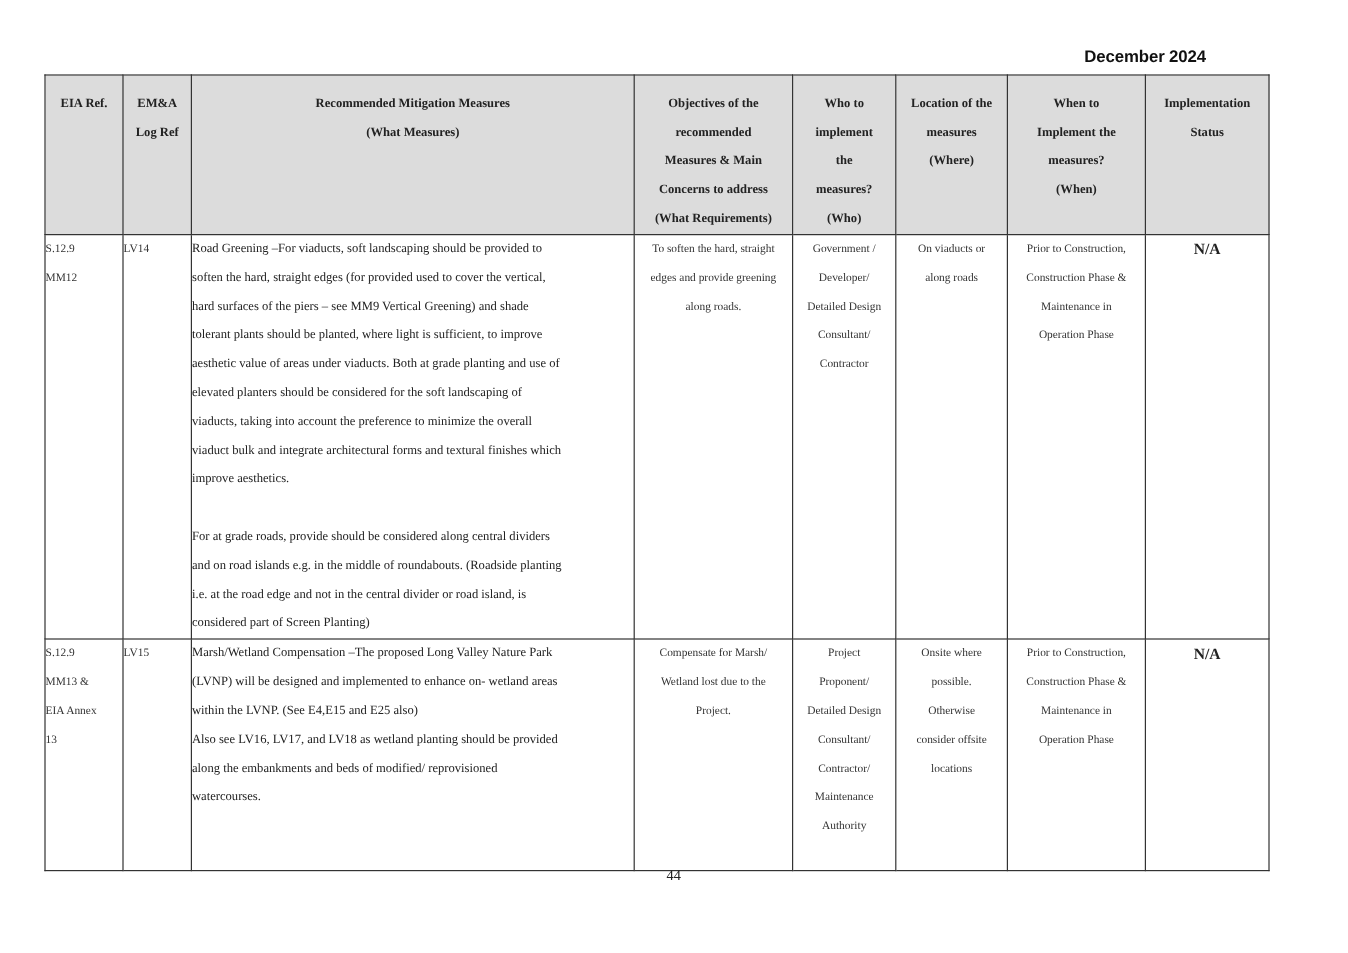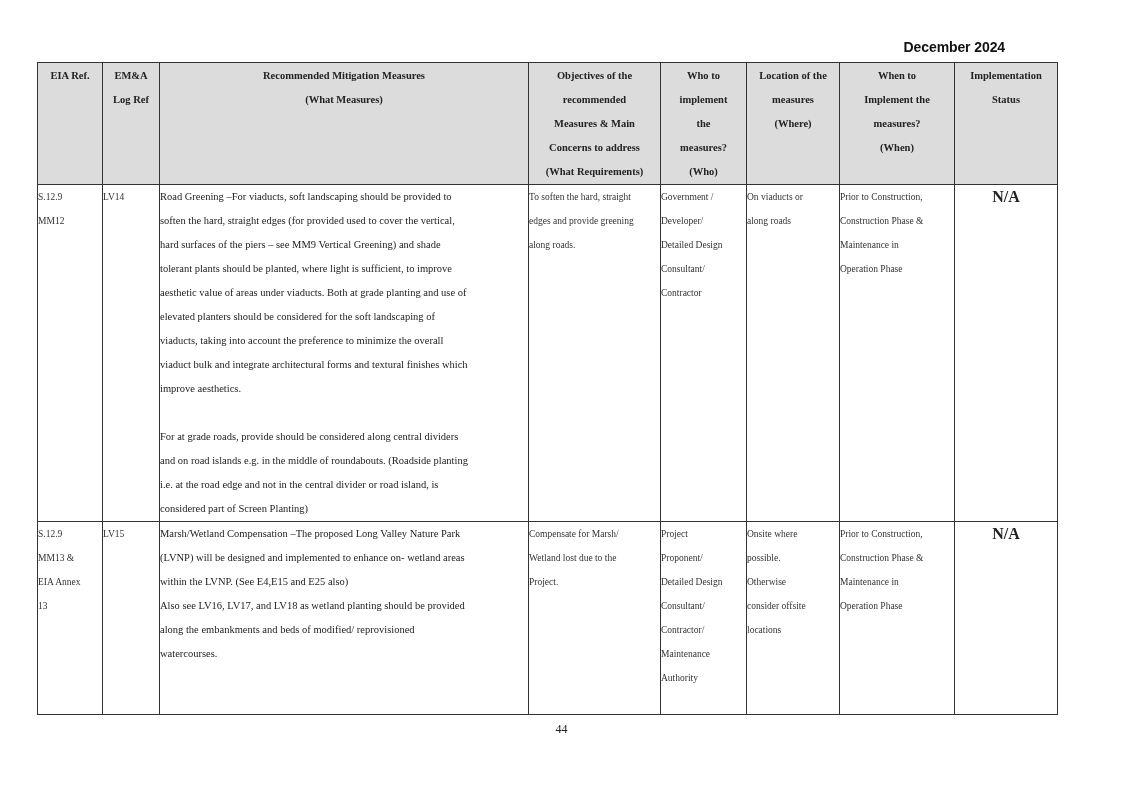--- a/index.html
+++ b/index.html
@@ -14,27 +14,27 @@
   table.schedule {
     position: absolute; top: 62px; left: 37px;
     border-collapse: collapse; table-layout: fixed;
     font-family: "Liberation Serif", serif; color: #222;
   }
   table.schedule td, table.schedule th {
     border: 1.4px solid #333; vertical-align: top; padding: 0;
   }
   table.schedule thead th {
     background: #dcdcdc; font-weight: bold; font-size: 10.5px;
-    line-height: 24px; text-align: center; height: 119px; padding-top: 1px;
+    line-height: 24px; text-align: center; height: 119px; padding-top: 12px;
   }
   .line { display: block; }
   td.body-cell { font-size: 10.5px; line-height: 24px; padding: 1px 6px 0 6px; }
   td.small-cell { font-size: 9.5px; line-height: 24px; padding: 1px 6px 0 6px; color: #333; }
-  td.center { padding-left: 2px; padding-right: 2px; }
-  td.status { text-align: center; font-weight: bold; font-size: 16px; line-height: 24px; padding-top: 1px; }
+  td.center { text-align: center; padding-left: 2px; padding-right: 2px; }
+  td.status { text-align: center; font-weight: bold; font-size: 13px; line-height: 24px; padding-top: 1px; }
   .gap { height: 24px; }
   .page-number {
     position: absolute; top: 722px; left: 0; width: 1123px; text-align: center;
     font-family: "Liberation Serif", serif; font-size: 12px; color: #222;
   }
 </style>
 </head>
 <body>
 
 <div class="page-header">

